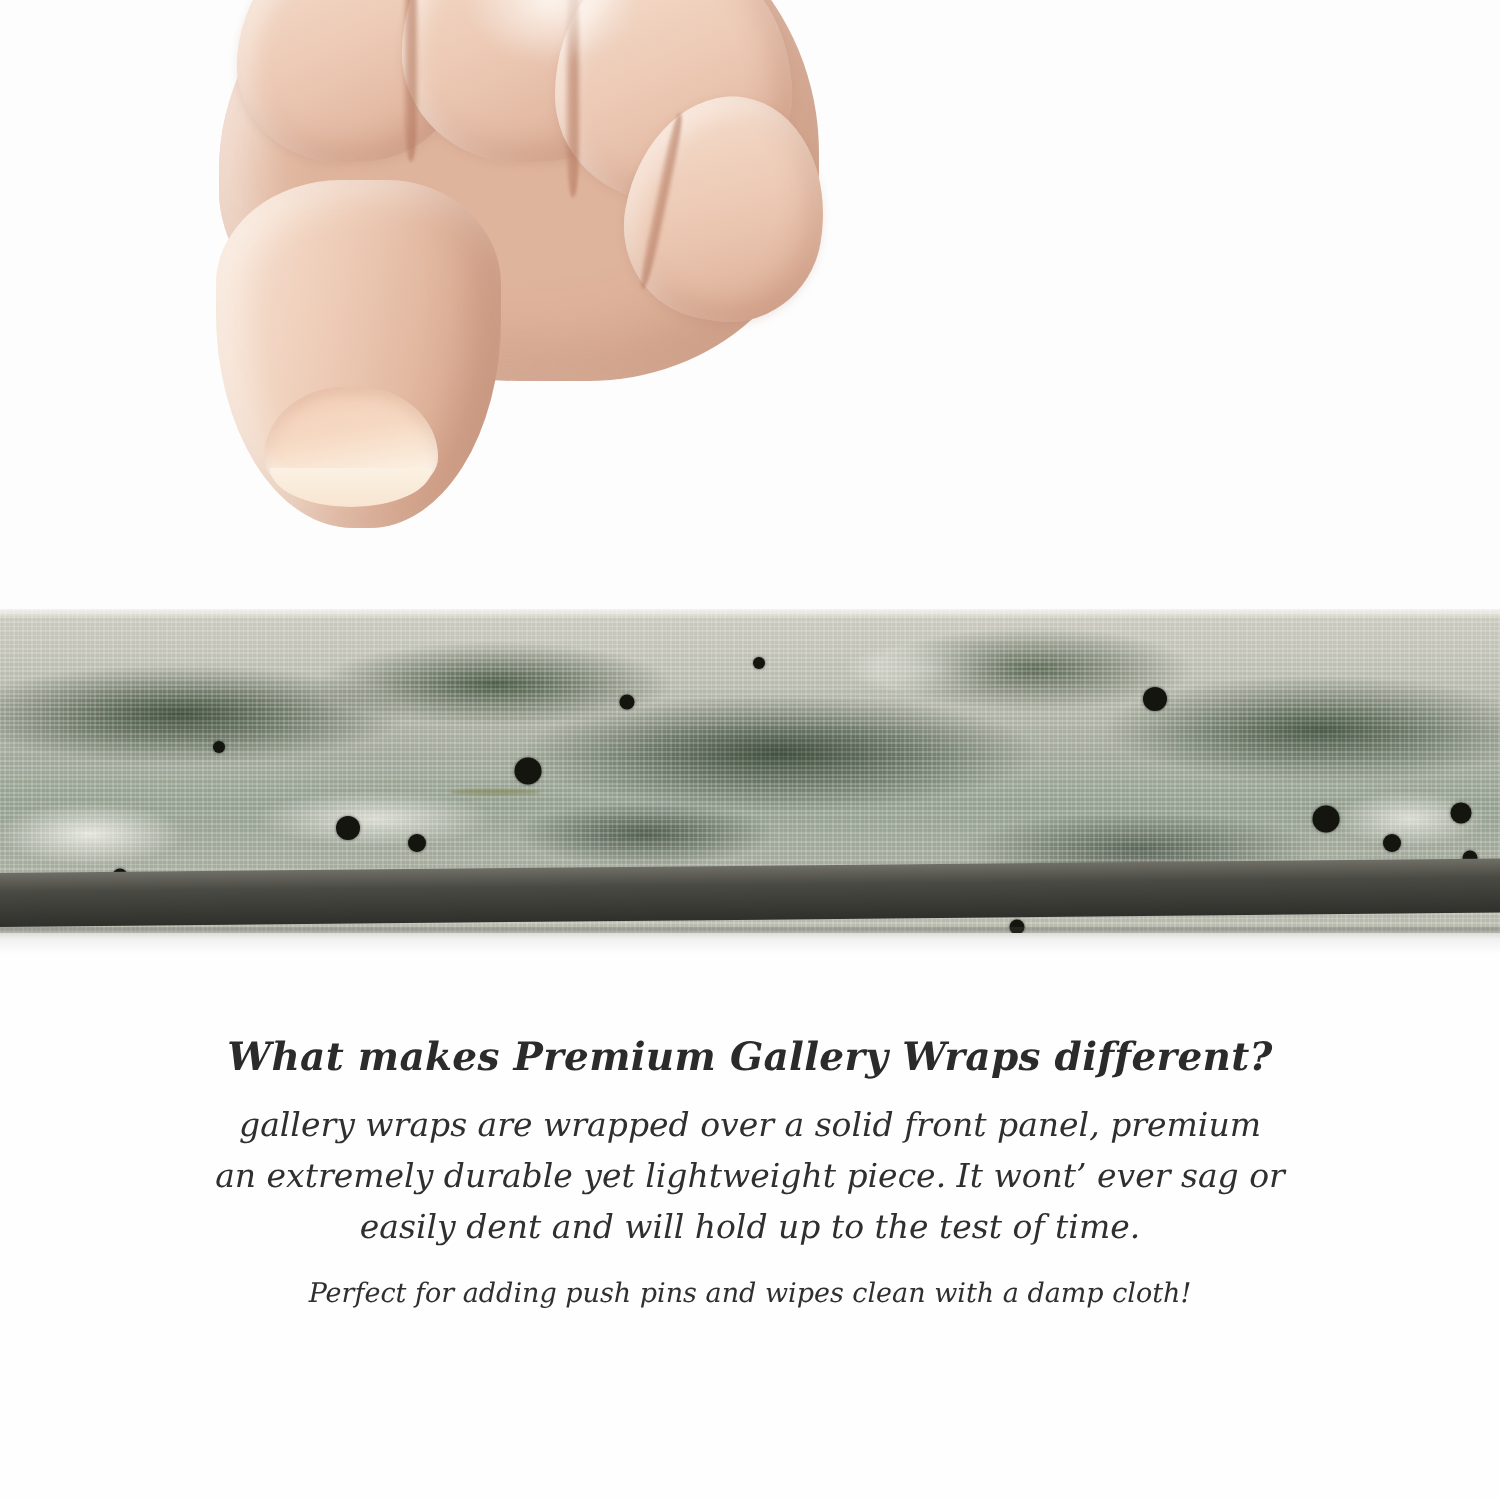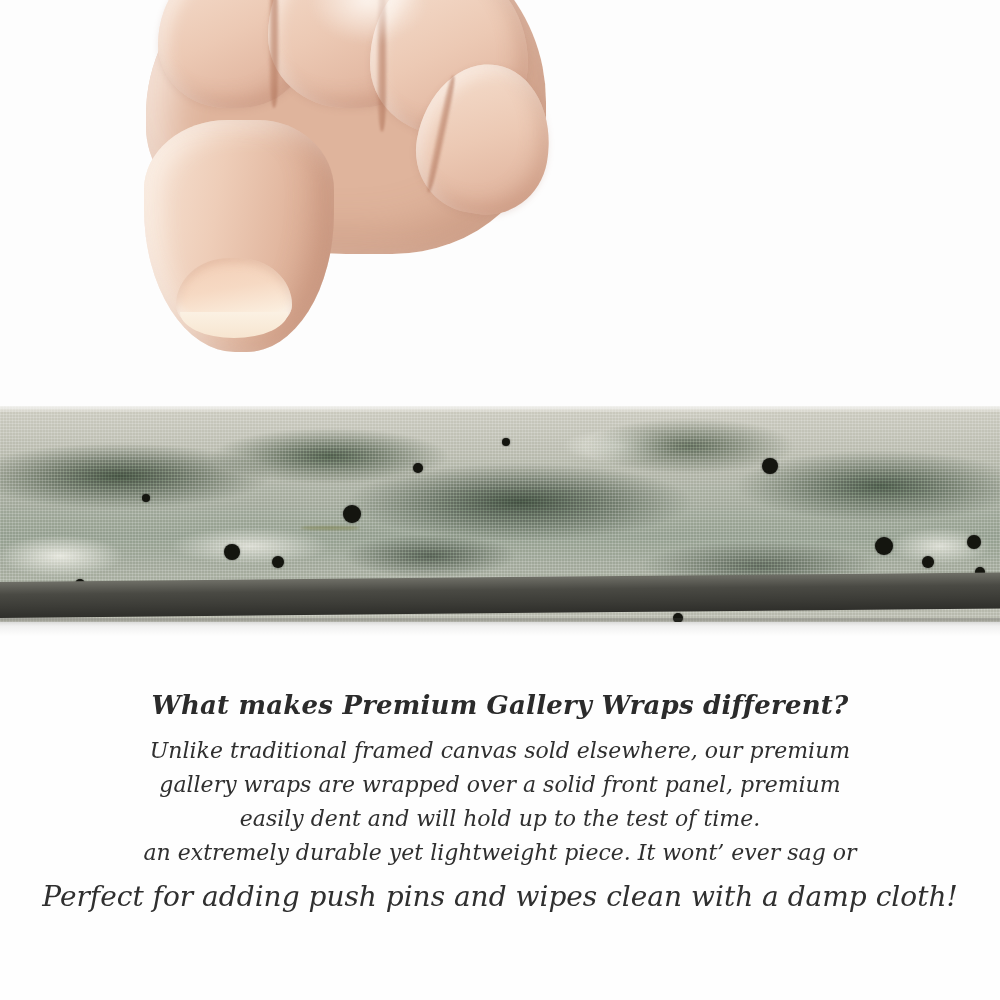--- a/index.html
+++ b/index.html
@@ -236,21 +236,21 @@
   }
 
   .caption-line {
     font-size: 22px;
     font-style: italic;
     line-height: 34px;
     color: #2f2f2f;
   }
 
   .caption-final {
-    font-size: 28px;
+    font-size: 18px;
     font-style: italic;
     line-height: 34px;
     margin-top: 10px;
     color: #2f2f2f;
   }
 </style>
 </head>
 <body>
 
 <div id="scene">
@@ -296,20 +296,19 @@
         <div class="scuff" style="left: 880px; top: 186px; width: 80px; height: 5px;"></div>
         <div class="scuff" style="left: 300px; top: 120px; width: 60px; height: 4px;"></div>
       </div>
     <div class="wrap-top-lip"></div>
     <div class="wrap-underside"></div>
   </div>
   <div class="wrap-cast-shadow"></div>
 
   <div class="caption">
     <div class="caption-heading">What makes Premium Gallery Wraps different?</div>
-    <div class="caption-line">Unlike traditional framed canvas sold elsewhere, our premium</div>
     <div class="caption-line">gallery wraps are wrapped over a solid front panel, premium</div>
+    <div class="caption-line">an extremely durable yet lightweight piece. It wont’ ever sag or</div>
     <div class="caption-line">easily dent and will hold up to the test of time.</div>
-    <div class="caption-line">an extremely durable yet lightweight piece. It wont’ ever sag or</div>
     <div class="caption-final">Perfect for adding push pins and wipes clean with a damp cloth!</div>
   </div>
 
 </div>
 
 </body></html>

